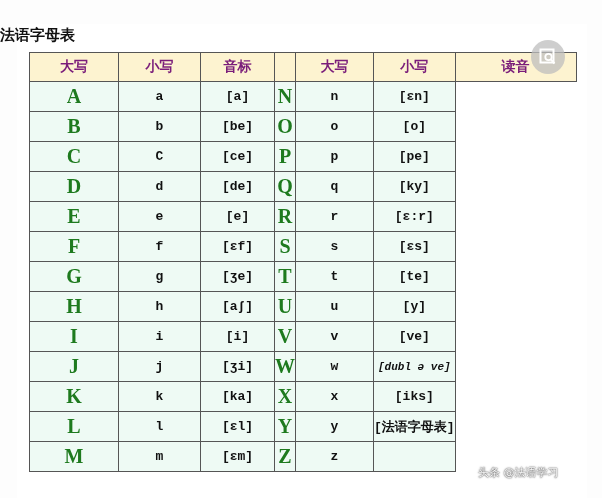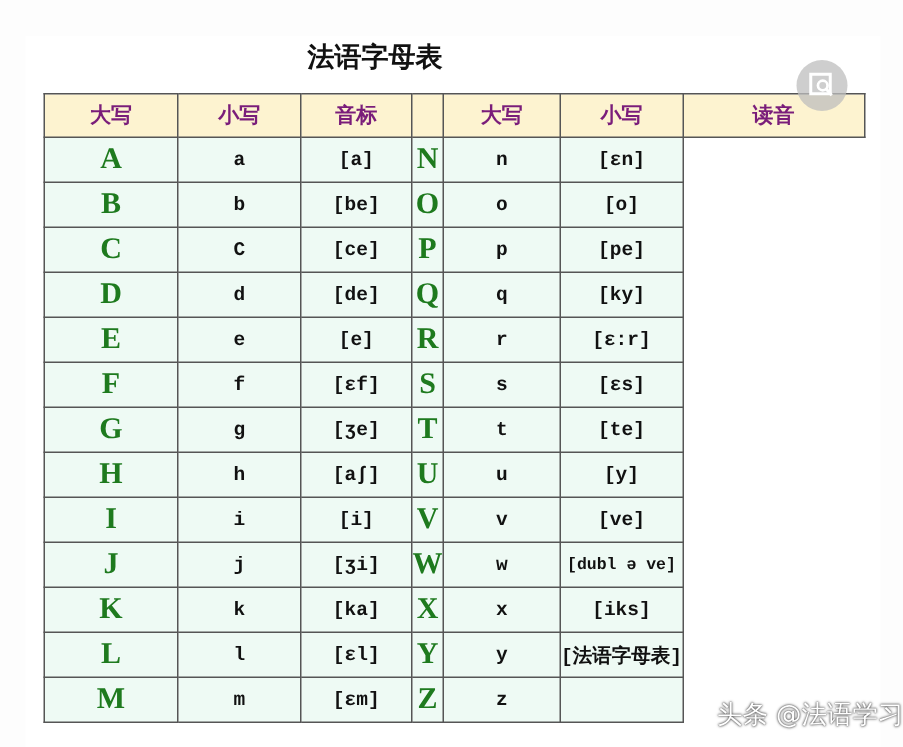--- a/index.html
+++ b/index.html
@@ -9,26 +9,26 @@
     position: relative;
     overflow: hidden;
     font-family: "DejaVu Serif", serif;
   }
   .page-bg {
     position: absolute; left: 17px; top: 24px; width: 570px; height: 474px;
     background: #ffffff;
   }
   .title {
     position: absolute; left: 0; top: 26px; width: 500px;
-    text-align: center;
+    text-align: left;
     font-family: "DejaVu Sans", sans-serif;
-    font-weight: bold; font-size: 18px; color: #111;
+    font-weight: bold; font-size: 15px; color: #111;
   }
   table.alpha {
-    position: absolute; left: 29px; top: 62px;
+    position: absolute; left: 29px; top: 52px;
     border-collapse: collapse;
     table-layout: fixed;
   }
   table.alpha td, table.alpha th {
     border: 1px solid #555;
     text-align: center;
     vertical-align: middle;
     padding: 0;
     height: 29px;
   }
@@ -50,36 +50,36 @@
     color: #111;
     font-family: "Liberation Mono", monospace;
     font-weight: bold; font-size: 13px;
   }
   td.ipa {
     color: #111;
     font-family: "Liberation Mono", monospace;
     font-weight: bold; font-size: 13px;
     white-space: nowrap;
   }
-  td.ipa.small { font-size: 11px; }
+  td.ipa.small { font-size: 11px; font-style: italic; }
   td.sep, th.sep {
     background: #fdf3d0 !important;
     border-top: 1px solid #555;
     border-bottom: 1px solid #555;
   }
   .search-badge {
     position: absolute; left: 531px; top: 40px; width: 34px; height: 34px;
     border-radius: 50%;
     background: rgba(190,190,190,0.75);
     display: flex; align-items: center; justify-content: center;
   }
   .watermark {
     position: absolute; left: 478px; top: 465px;
     font-family: "DejaVu Sans", sans-serif;
-    font-size: 17px; color: #ffffff;
+    font-size: 11px; color: #ffffff;
     text-shadow: 0 0 2px #444, 0 0 1px #444;
     letter-spacing: 0px;
     white-space: nowrap;
   }
 </style>
 </head>
 <body>
 
 <div class="page-bg"></div>
 

